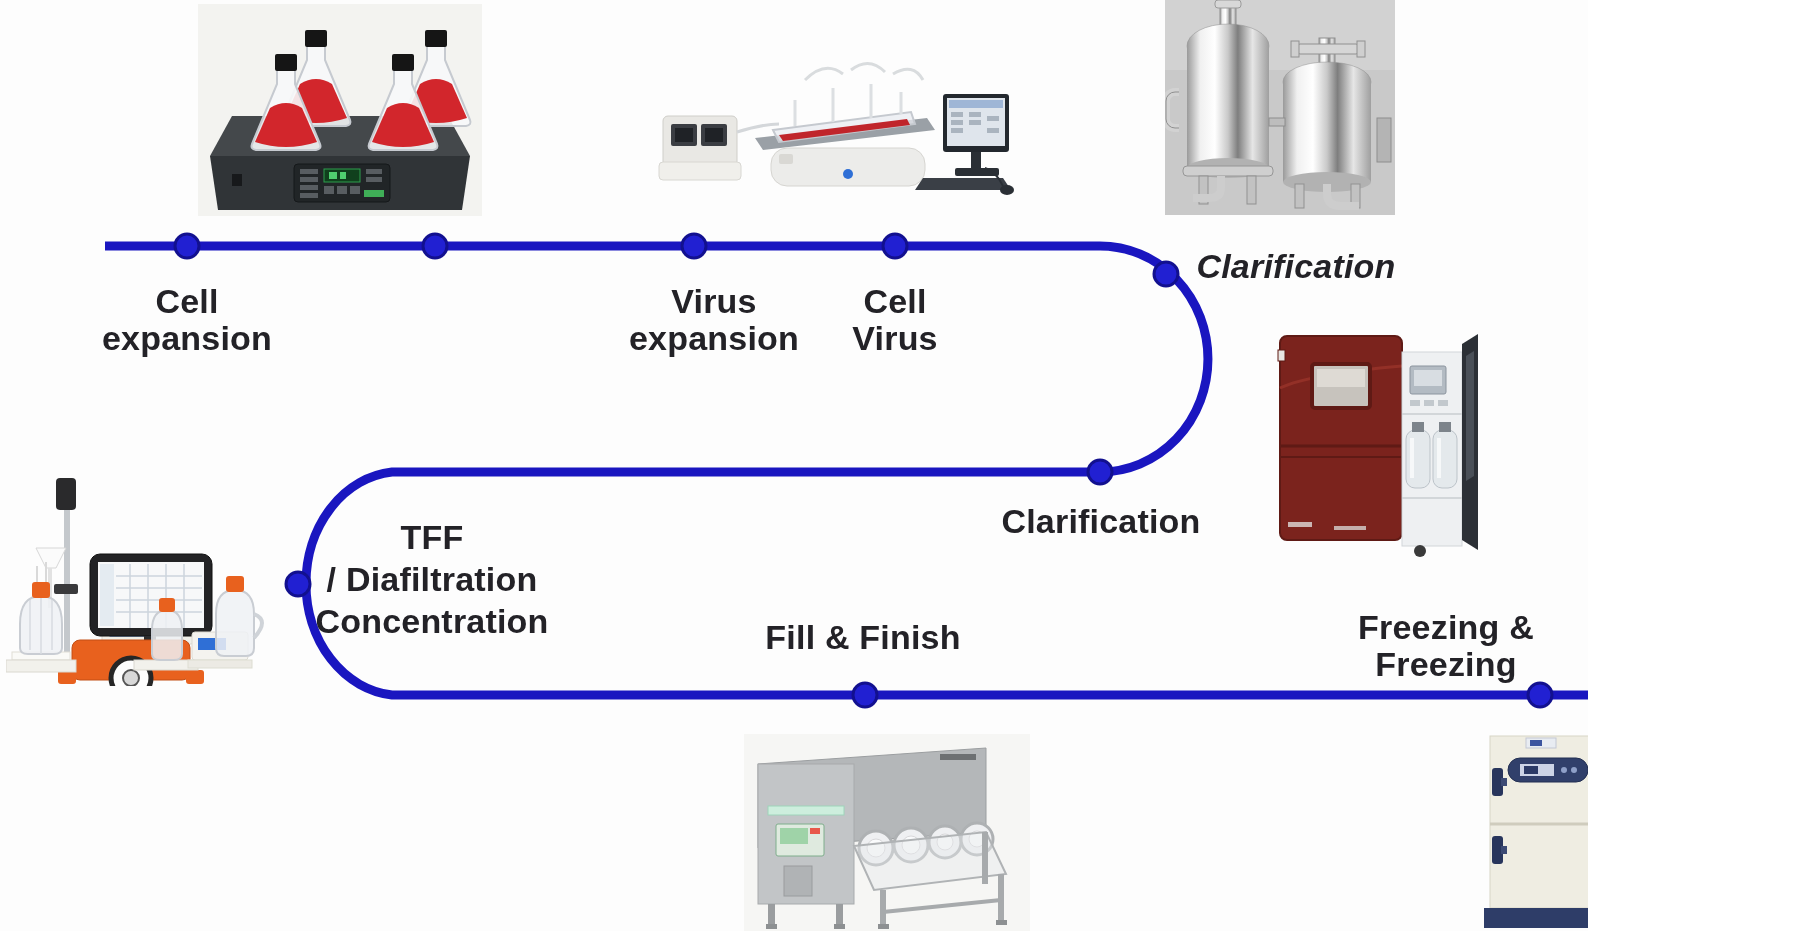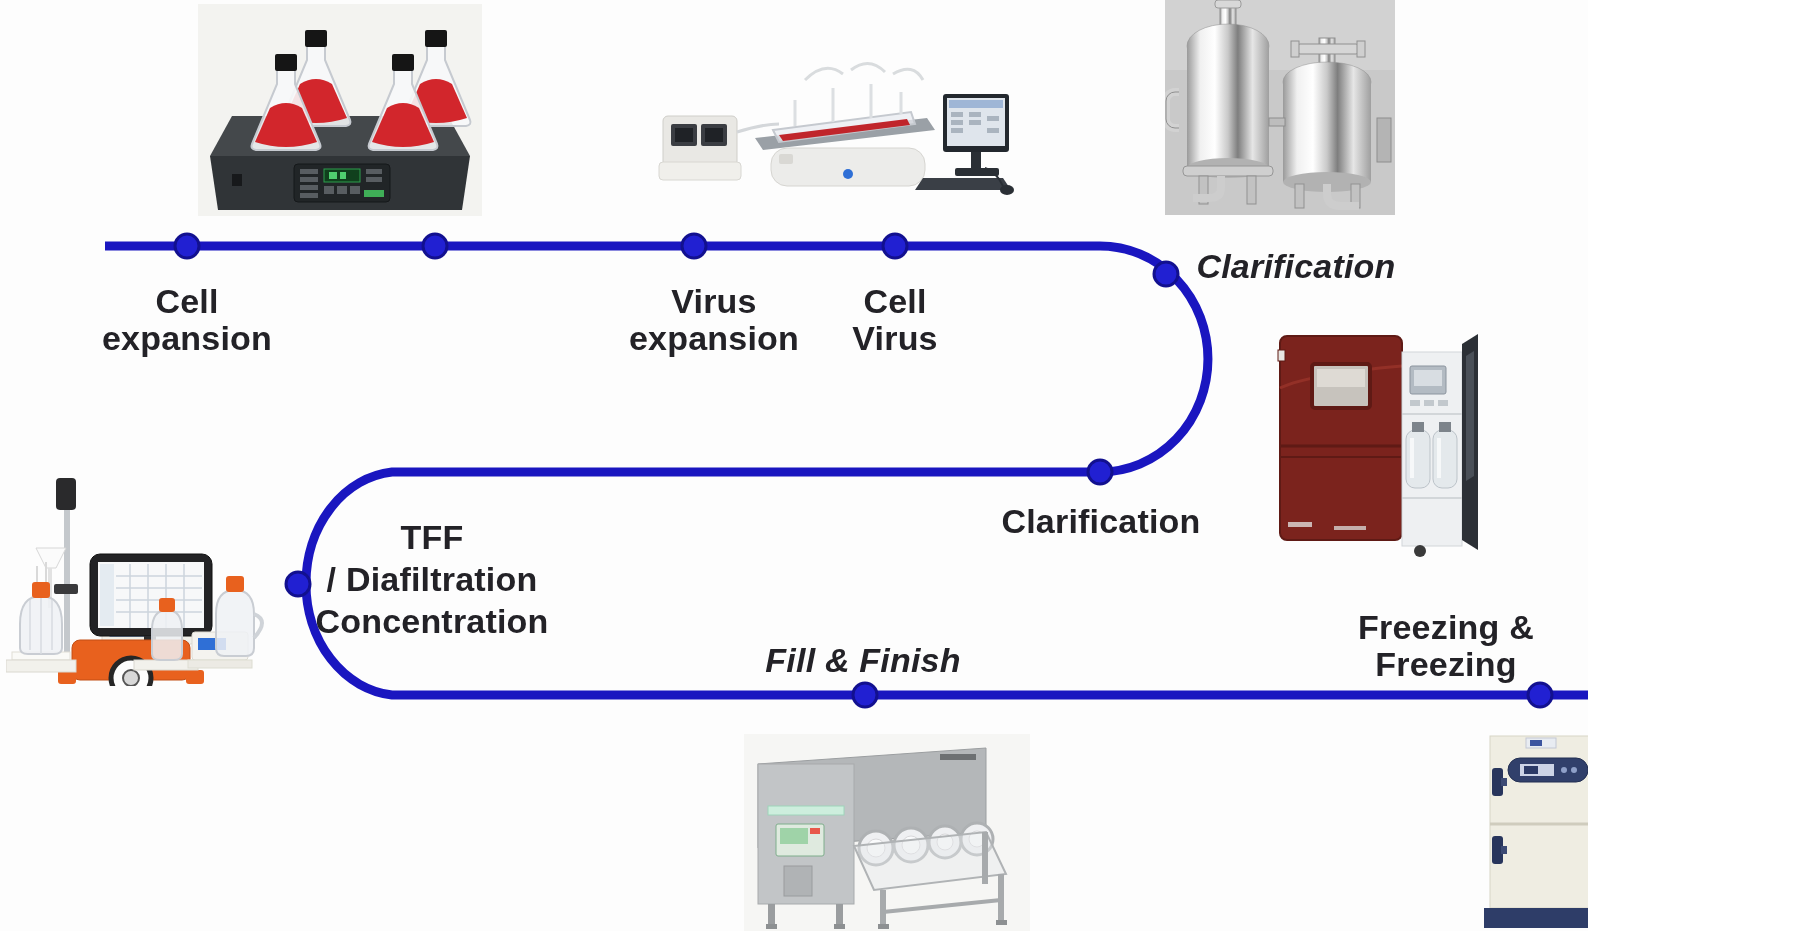--- a/index.html
+++ b/index.html
@@ -61,21 +61,21 @@
     <div>Clarification</div>
   </div>
   <div class="label" style="left:1101px;top:503px;">
     <div>Clarification</div>
   </div>
   <div class="label tff" style="left:432px;top:516px;">
     <div>TFF</div>
     <div>/ Diafiltration</div>
     <div>Concentration</div>
   </div>
-  <div class="label" style="left:863px;top:642px;font-style:italic;">
+  <div class="label" style="left:863px;top:619px;">
     <div>Fill &amp; Finish</div>
   </div>
   <div class="label" style="left:1446px;top:609px;">
     <div>Freezing &amp;</div>
     <div>Freezing</div>
   </div>
 
   <div class="equip" style="left:198px;top:4px;" aria-label="shake flasks with red medium on orbital shaker">
     <svg width="284" height="212" viewBox="0 0 284 212">
       <rect width="284" height="212" fill="#f3f3f0"></rect>

